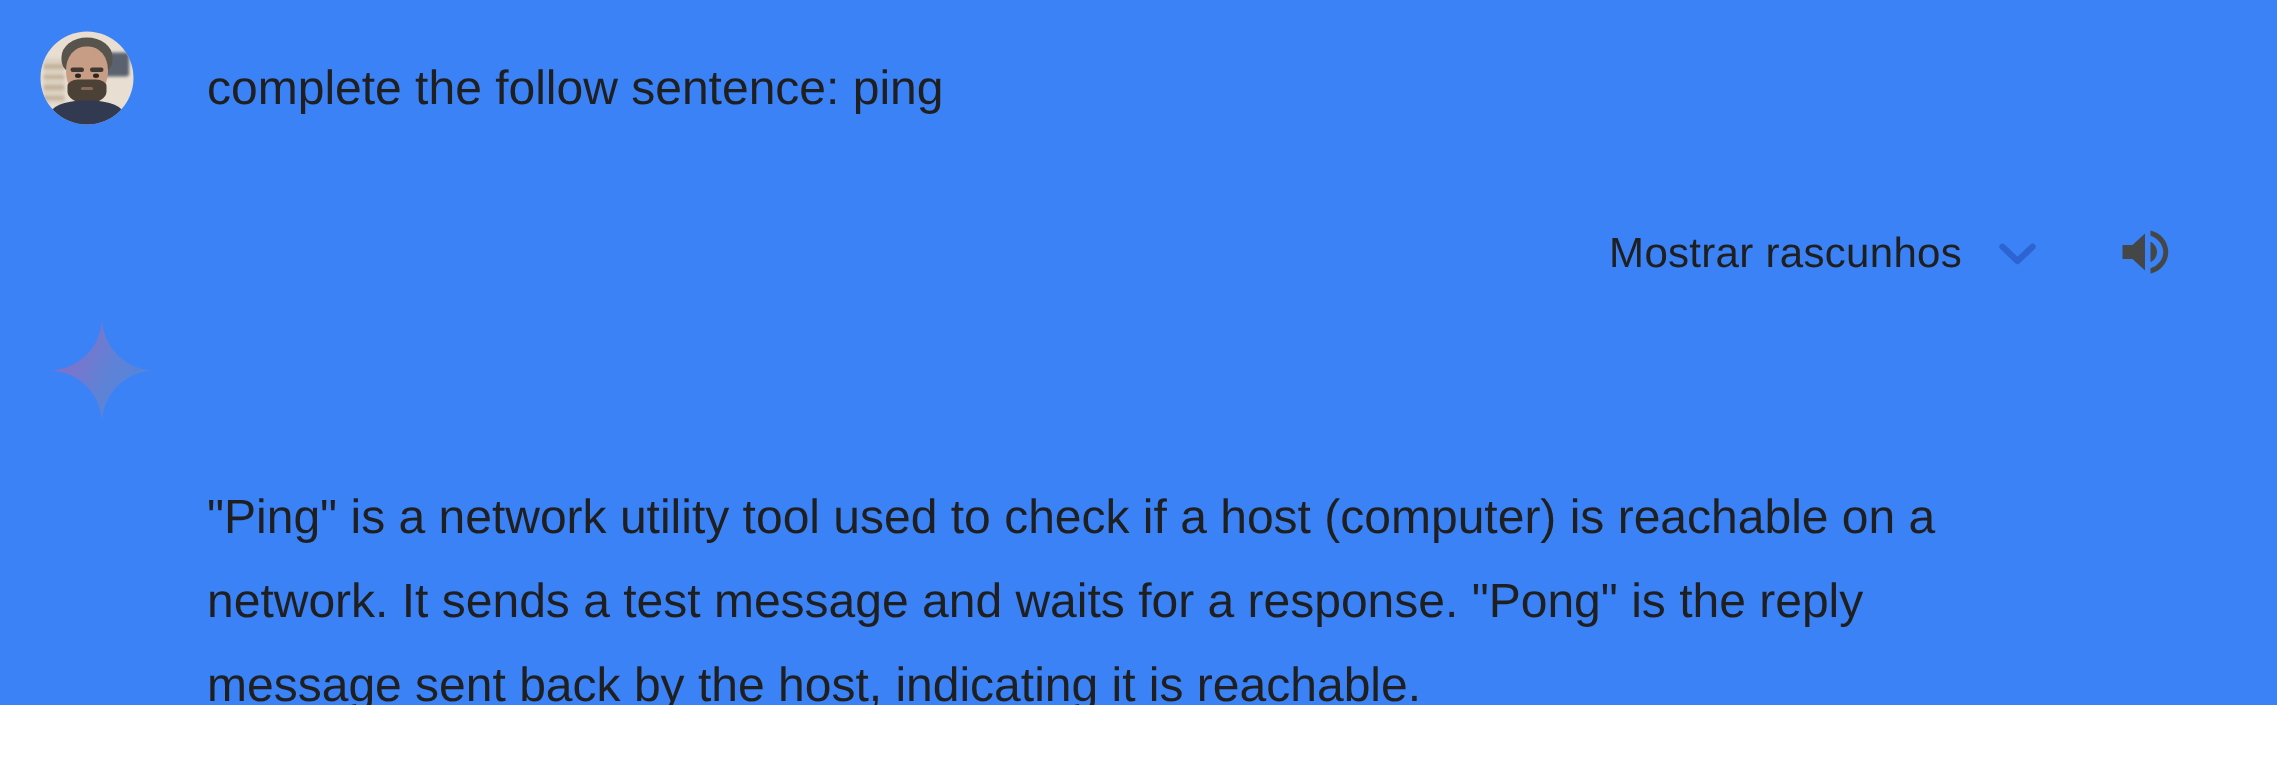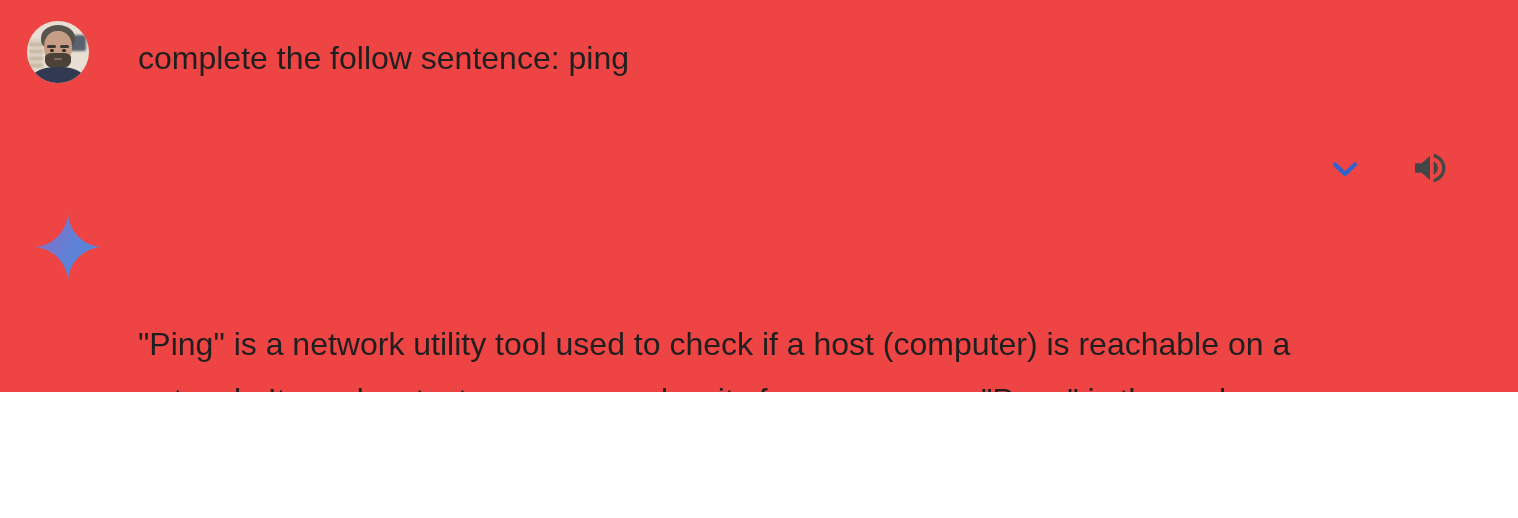--- a/index.html
+++ b/index.html
@@ -1,19 +1,19 @@
 <!DOCTYPE html>
 <html><head>
 <meta charset="utf-8">
 <style>
   html,body{margin:0;padding:0;background:#ffffff;}
   #canvas{
     position:relative;
-    width:1518px;height:392px;
-    background:#ef4444;
+    width:1518px;height:470px;
+    background:#3b82f6;
     font-family:"Liberation Sans", sans-serif;
     color:#1f1f1f;
     overflow:hidden;
   }
 
   
   .avatar{
     position:absolute;left:27px;top:21px;
     width:62px;height:62px;border-radius:50%;
     background:#e8dfd2;overflow:hidden;
@@ -78,20 +78,21 @@
     <div class="eye l"></div>
     <div class="eye r"></div>
     <div class="beard"></div>
     <div class="mouth"></div>
     <div class="shirt"></div>
   </div>
   <div class="user-text">complete the follow sentence: ping</div>
 
   <div class="drafts-bar">
     <div class="drafts-toggle">
+      <span class="drafts-label">Mostrar rascunhos</span>
       <span class="chevron">
         <svg width="30" height="24" viewBox="0 0 30 24">
           <path d="M5 7.5 L15 17 L25 7.5" fill="none" stroke="#2e64d2" stroke-width="4.2" stroke-linecap="round" stroke-linejoin="round"></path>
         </svg>
       </span>
     </div>
     <button class="speaker-btn">
       <span>
         <svg width="40" height="40" viewBox="0 0 24 24" fill="#444746">
           <path d="M3 9.2v5.6h4l5 4.6V4.6L7 9.2H3z"></path>

